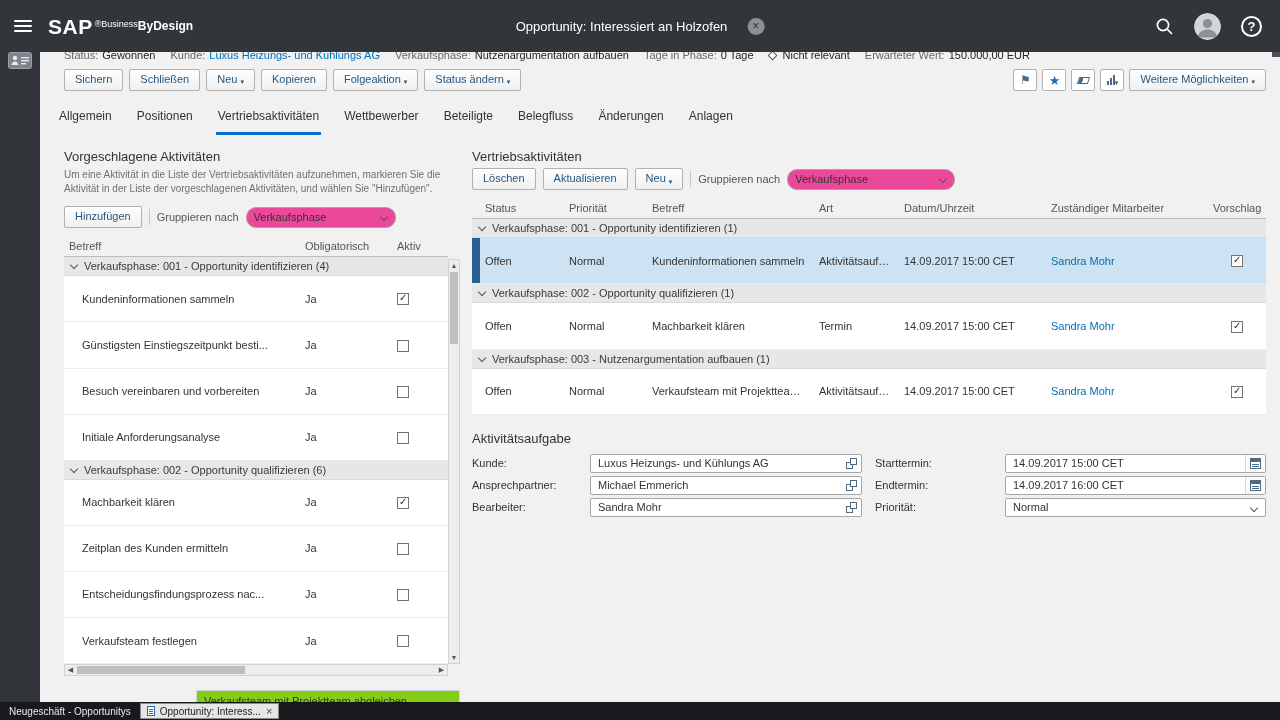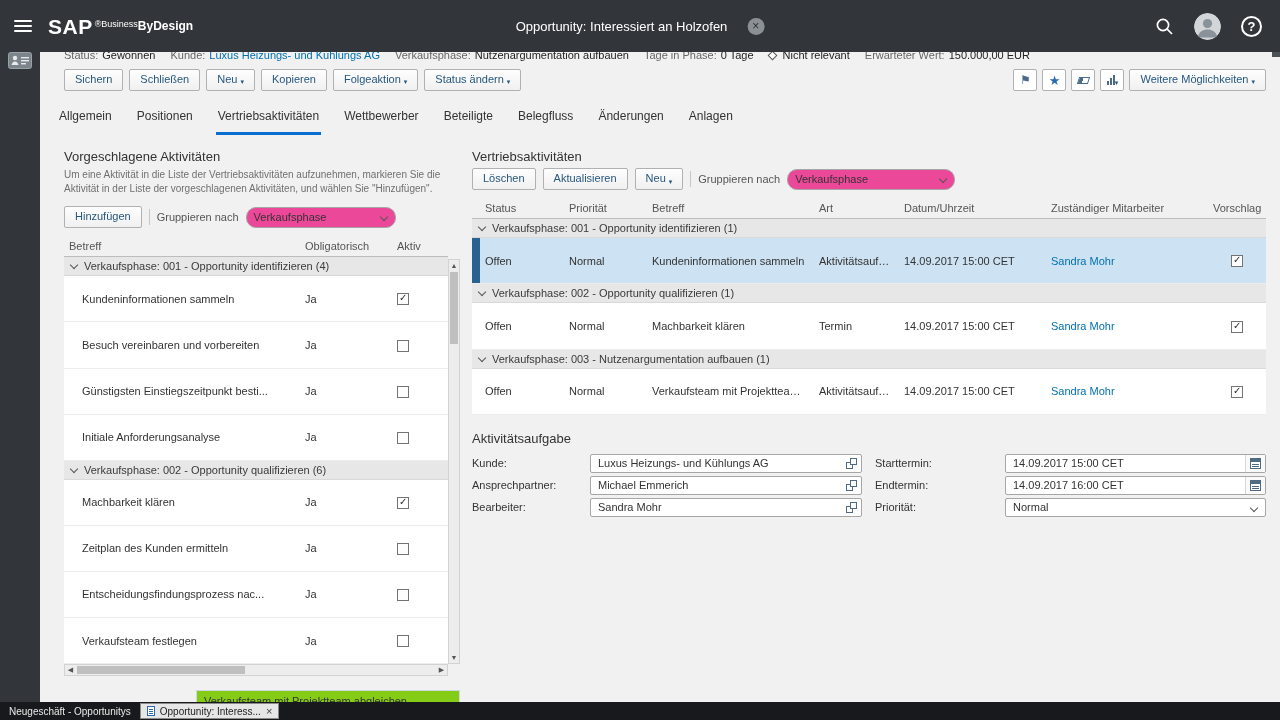--- a/index.html
+++ b/index.html
@@ -283,26 +283,26 @@
           <tbody>
             <tr class="group">
                 <td colspan="3"><span class="group-chev"></span><span>Verkaufsphase: 001 - Opportunity identifizieren (4)</span></td>
               </tr>
             <tr class="item">
                 <td class="cell-indent">Kundeninformationen sammeln</td>
                 <td>Ja</td>
                 <td><span class="checkbox checked"></span></td>
               </tr>
             <tr class="item">
+                <td class="cell-indent">Günstigsten Einstiegszeitpunkt besti...</td>
+                <td>Ja</td>
+                <td><span class="checkbox"></span></td>
+              </tr>
+            <tr class="item">
                 <td class="cell-indent">Besuch vereinbaren und vorbereiten</td>
-                <td>Ja</td>
-                <td><span class="checkbox"></span></td>
-              </tr>
-            <tr class="item">
-                <td class="cell-indent">Günstigsten Einstiegszeitpunkt besti...</td>
                 <td>Ja</td>
                 <td><span class="checkbox"></span></td>
               </tr>
             <tr class="item">
                 <td class="cell-indent">Initiale Anforderungsanalyse</td>
                 <td>Ja</td>
                 <td><span class="checkbox"></span></td>
               </tr>
             <tr class="group">
                 <td colspan="3"><span class="group-chev"></span><span>Verkaufsphase: 002 - Opportunity qualifizieren (6)</span></td>

